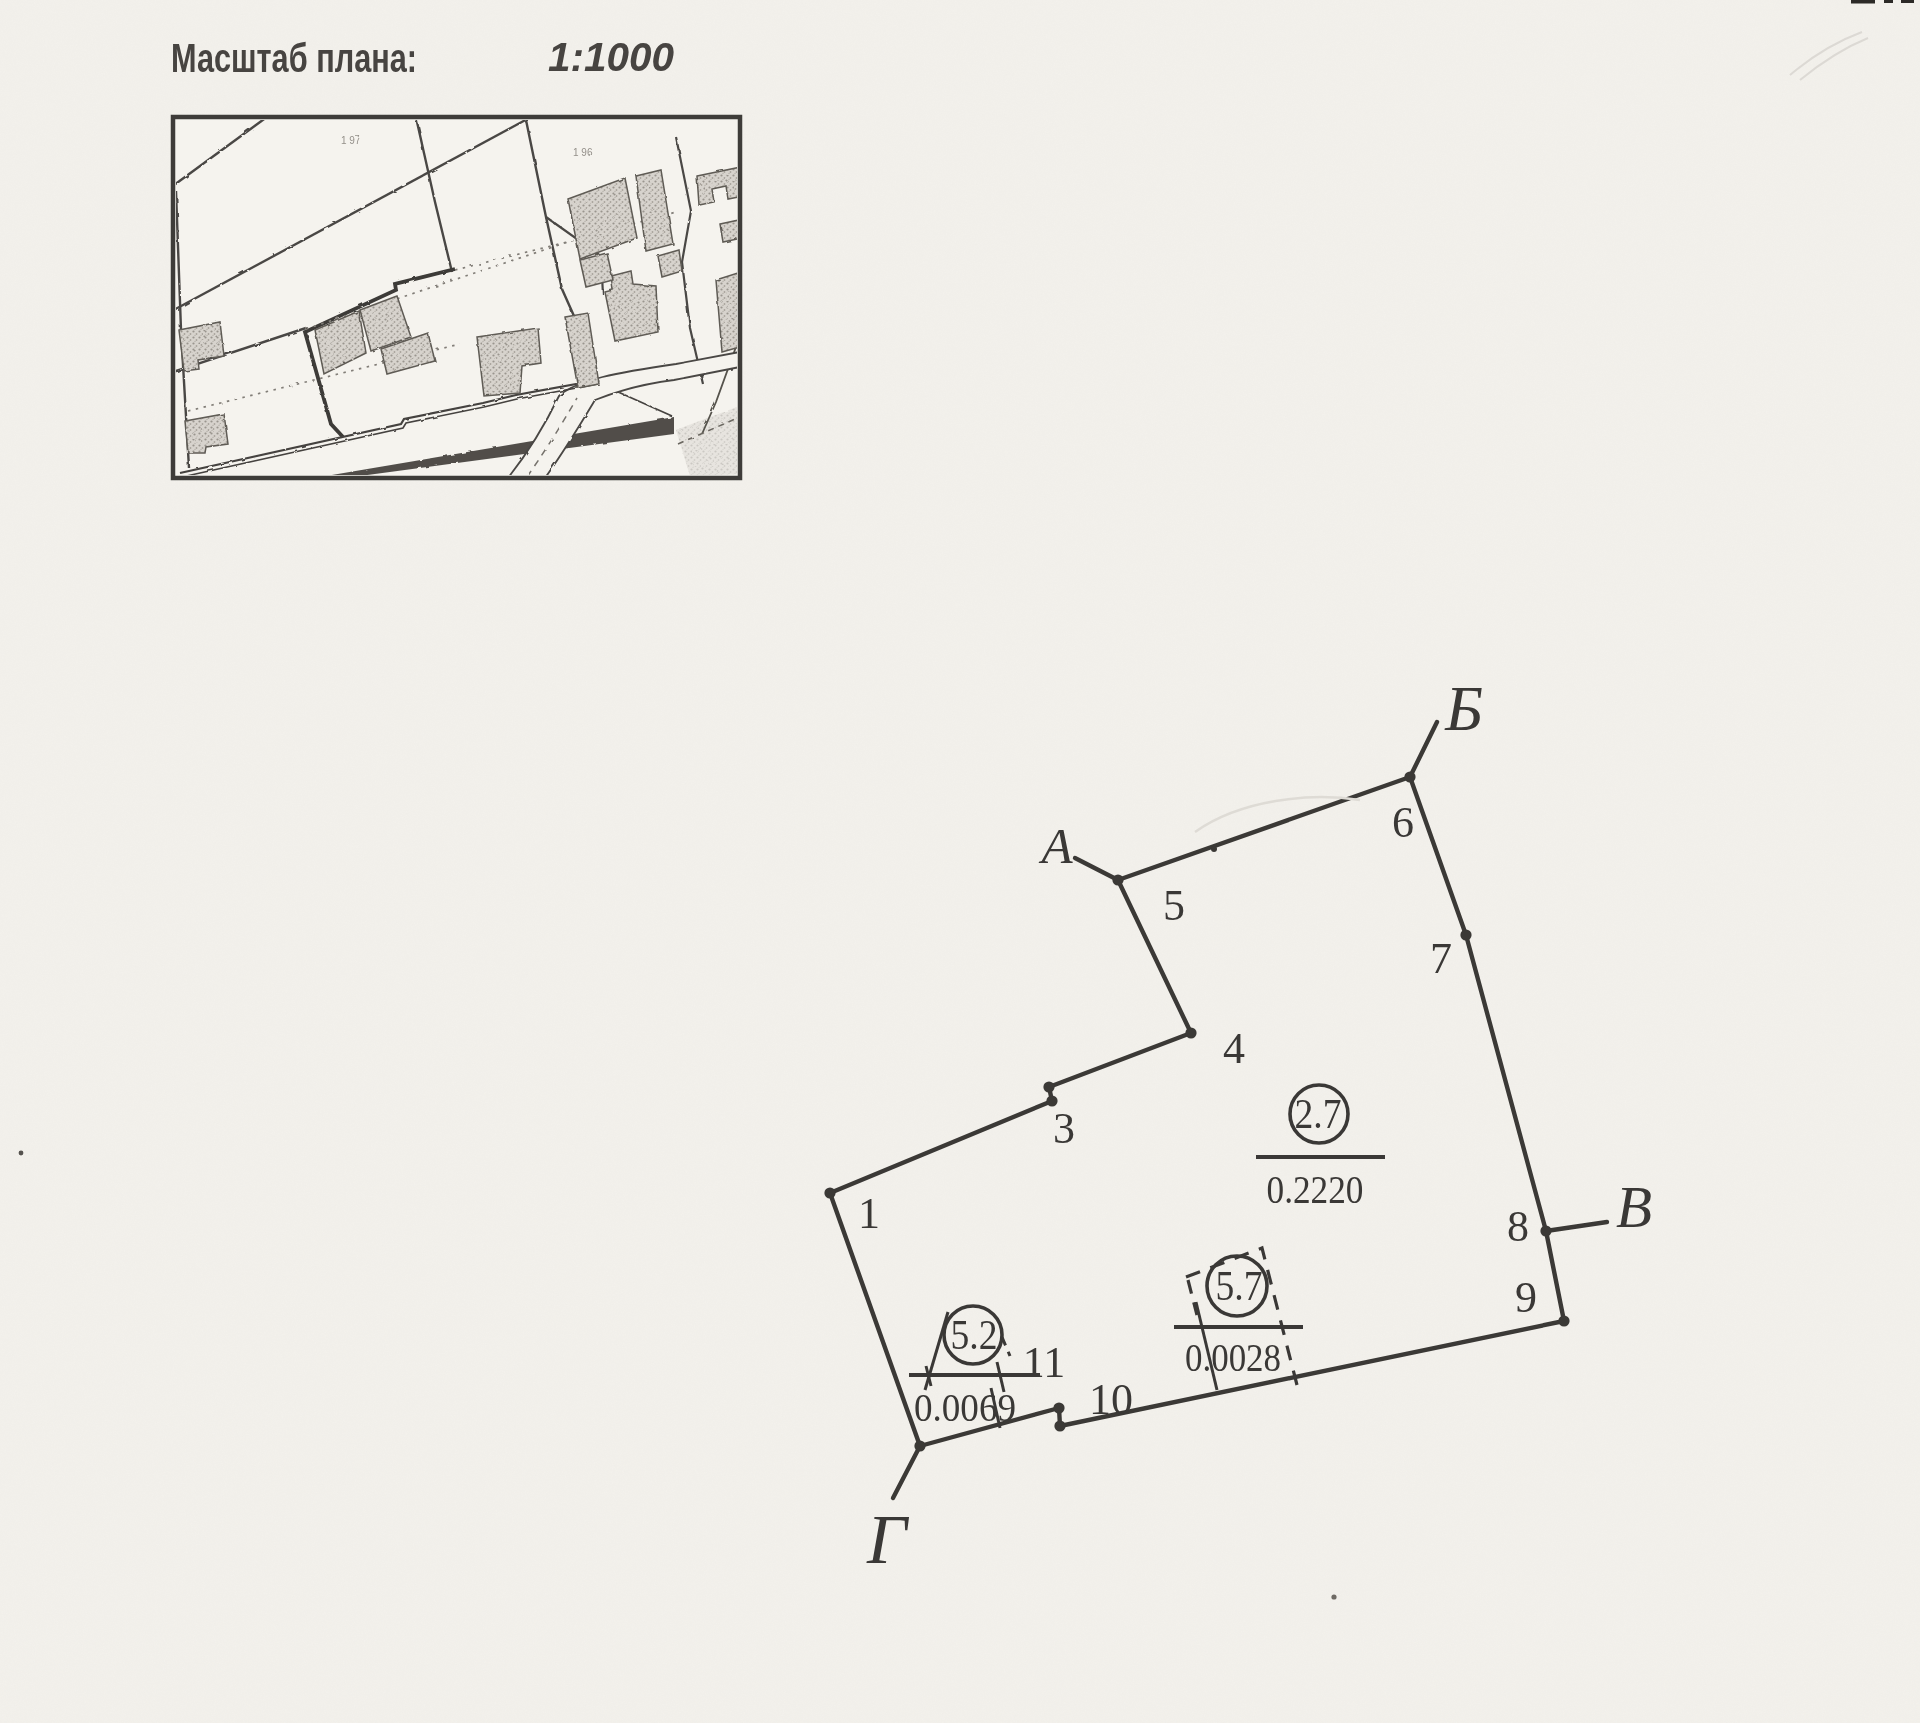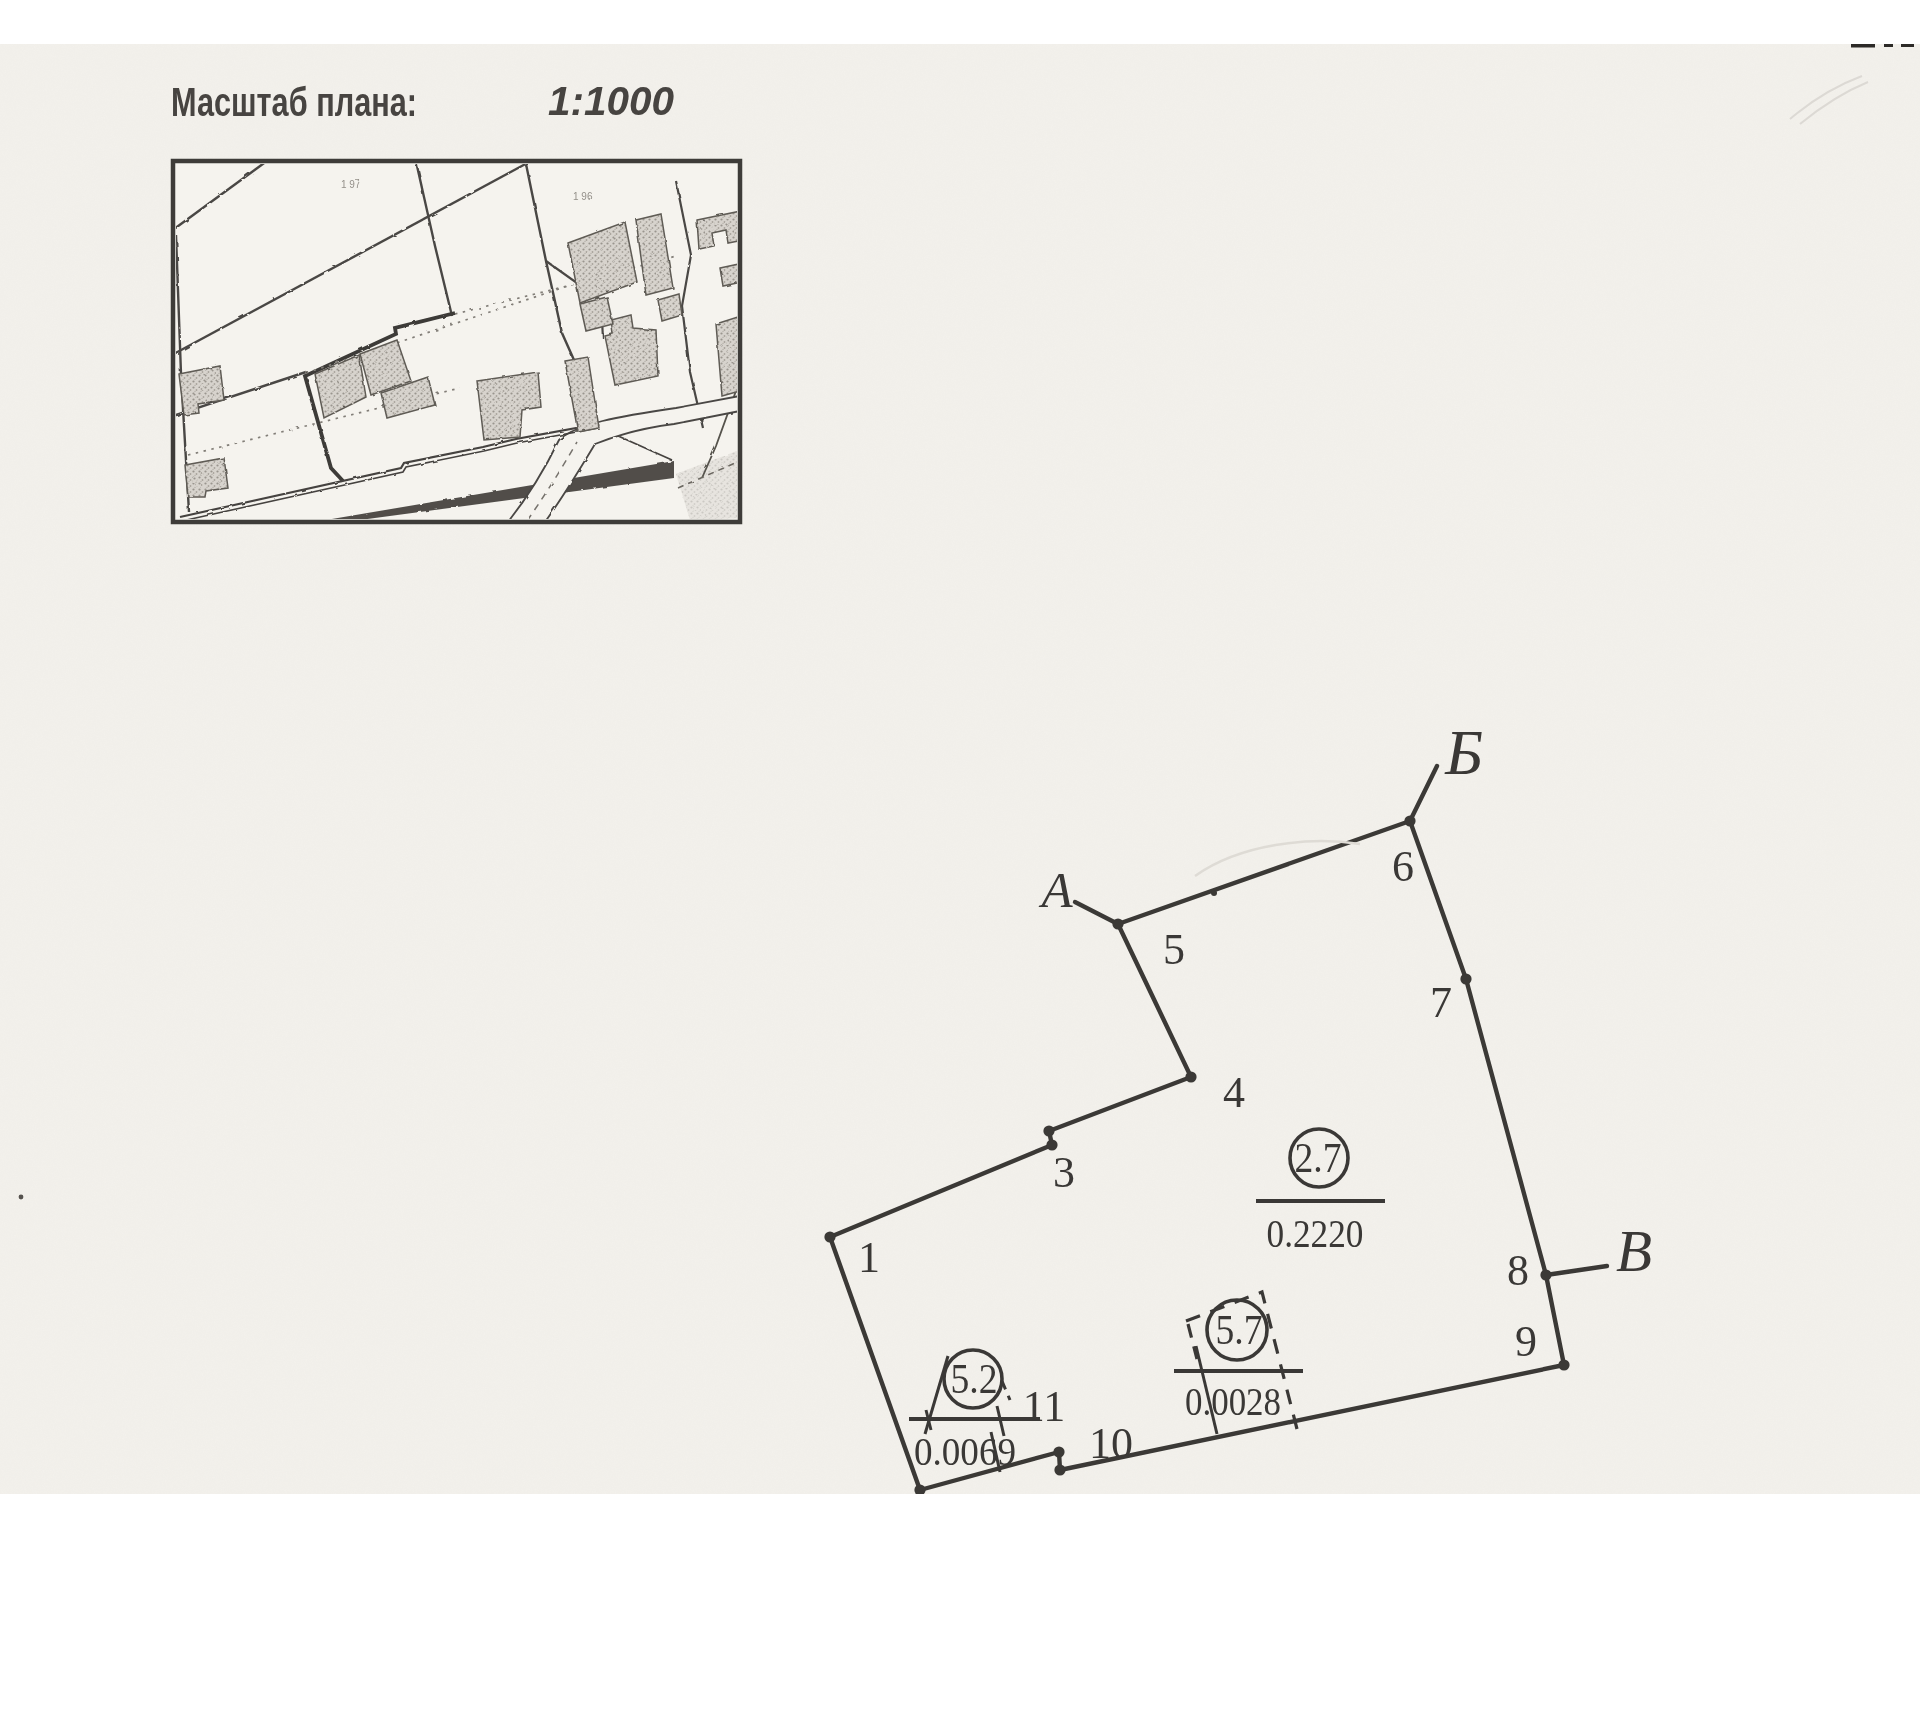--- a/index.html
+++ b/index.html
@@ -1,17 +1,17 @@
 <!DOCTYPE html>
 <html><head>
 <meta charset="utf-8">
 <style>
   html,body{margin:0;padding:0;}
-  #page{position:relative;width:1920px;height:1450px;background:#f3f1ec;overflow:hidden;
-        font-family:"Liberation Sans", sans-serif;margin-top:44px;}
+  #page{position:relative;width:1920px;height:1723px;background:#f3f1ec;overflow:hidden;
+        font-family:"Liberation Sans", sans-serif;}
   svg{position:absolute;left:0;top:0;}
 </style>
 </head>
 <body>
 <div id="page">
 <svg width="1920" height="1723" viewBox="0 0 1920 1723">
   <defs>
     <filter id="grain" x="0" y="0" width="100%" height="100%">
       <feTurbulence type="fractalNoise" baseFrequency="0.9" numOctaves="2" seed="7" result="n"></feTurbulence>
       <feColorMatrix in="n" type="matrix" values="0 0 0 0 0.25  0 0 0 0 0.24  0 0 0 0 0.22  0 0 0 0.05 0"></feColorMatrix>

